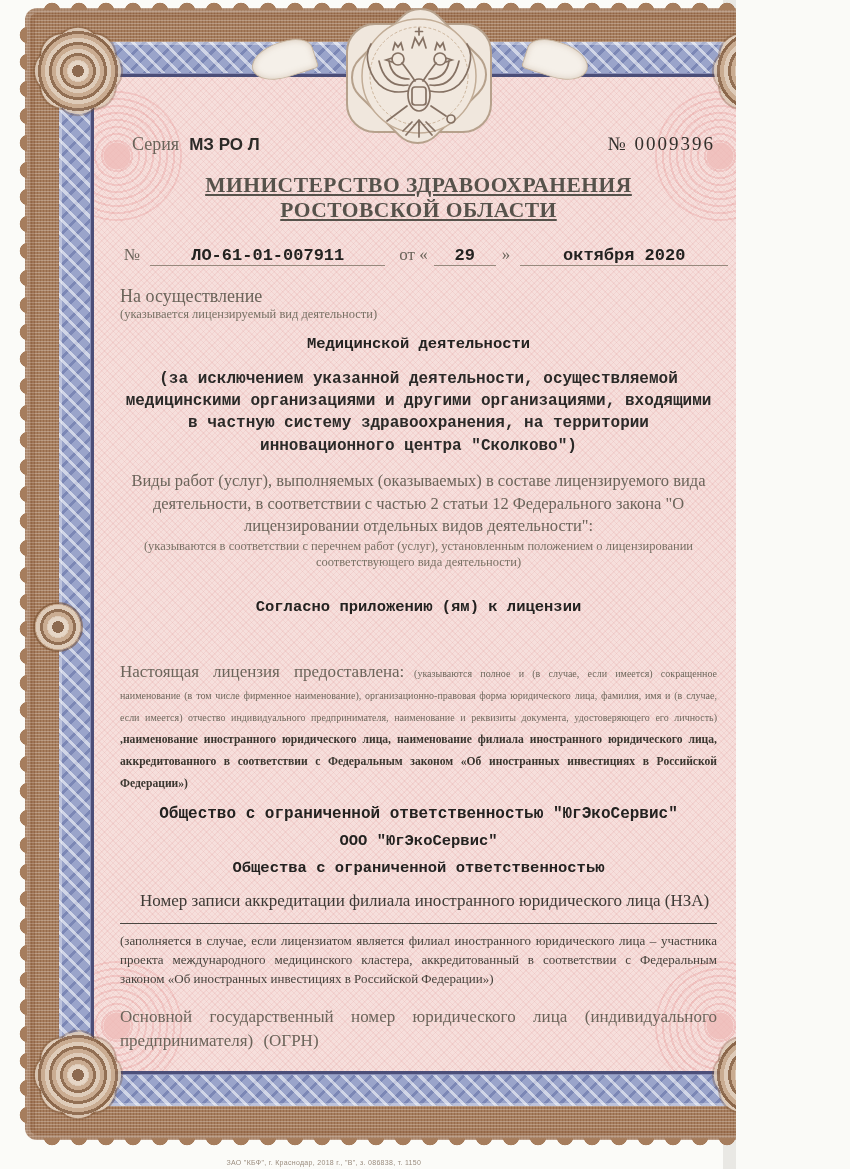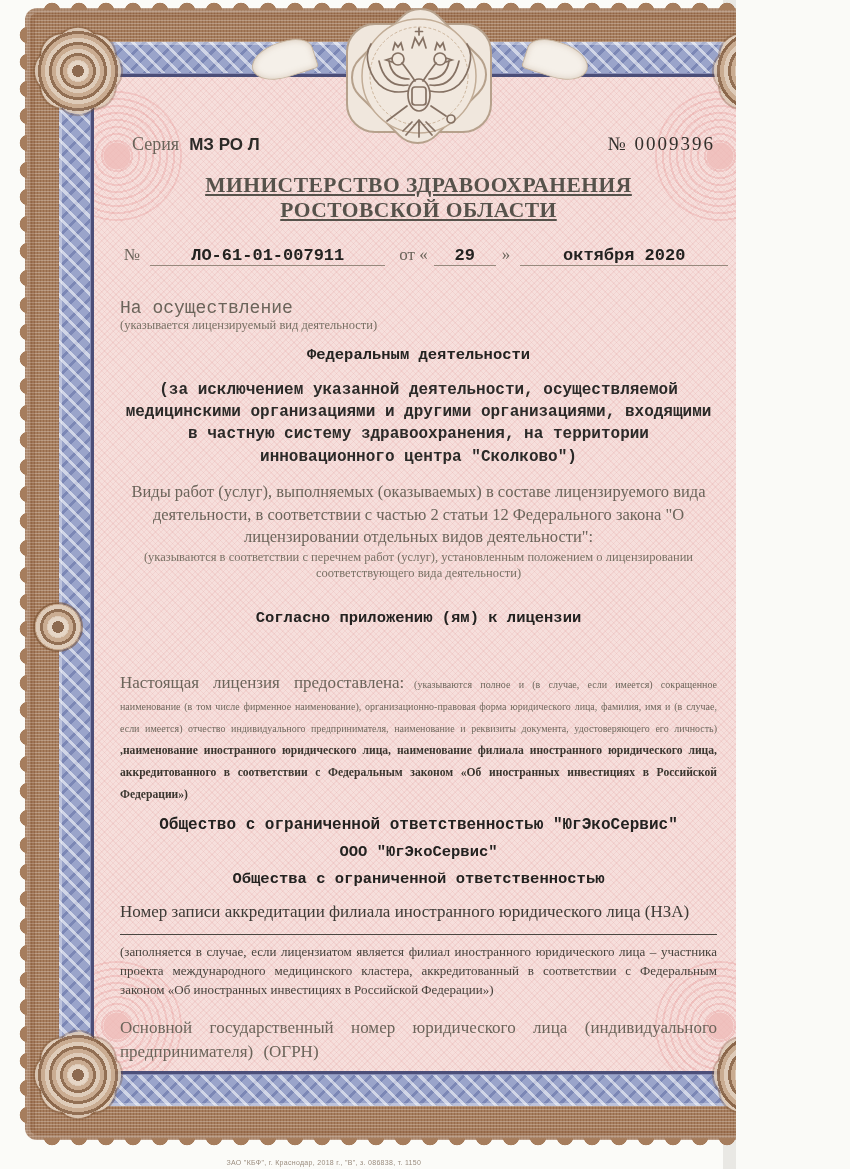--- a/index.html
+++ b/index.html
@@ -71,35 +71,35 @@
   .ministry{margin-top:18px;text-align:center;font-family:"Liberation Serif",serif;font-weight:700;
             font-size:21.5px;line-height:1.16;color:#56524b;letter-spacing:.5px;text-decoration:underline;}
   .doc-title{margin-top:4px;text-align:center;font-family:"DejaVu Serif",serif;font-weight:700;
              font-size:57px;letter-spacing:9px;color:#8f8d8a;
              text-shadow:1px 1px 0 #ffffff, 2px 3px 3px rgba(95,85,75,.55);}
   .lic-row{margin-top:22px;display:flex;align-items:baseline;font-size:17px;color:#6b645a;padding:0 4px;}
   .u{border-bottom:1px solid #97897d;text-align:center;}
   .lic-no{min-width:235px;margin:0 14px 0 10px;font-size:17px;}
   .lic-day{min-width:62px;margin:0 6px;font-size:17px;}
   .lic-my{min-width:208px;margin:0 14px 0 10px;font-size:17px;}
-  .lead{margin-top:32px;font-size:18px;color:#6b645a;font-family:Liberation Mono, monospace;}
+  .lead{margin-top:20px;font-size:18px;color:#6b645a;}
   .small-note{font-size:12.5px;color:#79716​5;color:#797165;line-height:1.25;}
   .center{text-align:center;}
   .act-value{margin-top:12px;font-size:15.5px;}
   .exception{margin-top:15px;font-size:16px;line-height:1.4;color:#2b2a28;}
   .works{margin-top:13px;font-size:16.5px;line-height:1.36;color:#6b645a;}
   .works-note{margin-top:2px;}
   .works-value{margin-top:27px;font-size:15.5px;}
   .grantee{margin-top:44px;text-align:justify;line-height:1.38;}
   .grantee .g-lead{font-size:17px;color:#6b645a;word-spacing:4px;}
   .grantee .g-note1{font-size:10px;color:#6f685d;margin-top:31px;}
   .grantee .g-note2{font-size:11.6px;font-weight:700;color:#3a362f;}
   .name-line{margin-top:12px;font-size:16px;}
   .name-line2{margin-top:9px;font-size:15.5px;}
-  .nza{margin-top:14px;font-size:17px;color:#3d3a35;}
+  .nza{margin-top:14px;font-size:17px;color:#3d3a35;margin-left:20px;}
   .rule{margin-top:12px;border:0;border-top:1.5px solid #4a4641;}
   .foreign-note{margin-top:4px;text-align:justify;font-size:13px;line-height:1.45;color:#46423c;}
   .ogrn-block{position:relative;margin-top:16px;}
   .ogrn-label{font-size:17px;color:#6b645a;text-align:justify;line-height:1.4;word-spacing:6px;width:100%;}
   .print-info{position:absolute;left:44%;bottom:3px;transform:translateX(-50%);
               font-size:7px;color:#9a8c7e;letter-spacing:.3px;font-family:"Liberation Sans",sans-serif;}
 </style>
 </head>
 <body>
 
@@ -186,21 +186,21 @@
           <span>«</span>
           <span class="u lic-day t-bold">29</span>
           <span>»</span>
           <span class="u lic-my t-bold">октября 2020</span>
           <span>г.</span>
         </div>
 
         <div class="lead">На осуществление</div>
         <div class="small-note">(указывается лицензируемый вид деятельности)</div>
 
-        <div class="act-value t-bold center">Федеральным деятельности</div>
+        <div class="act-value t-bold center">Медицинской деятельности</div>
 
         <div class="exception t-bold center" style="font-weight:700;">(за исключением указанной деятельности, осуществляемой медицинскими организациями и другими организациями, входящими в частную систему здравоохранения, на территории инновационного центра "Сколково")</div>
 
         <div class="works center">Виды работ (услуг), выполняемых (оказываемых) в составе лицензируемого вида деятельности, в соответствии с частью 2 статьи 12 Федерального закона "О лицензировании отдельных видов деятельности":</div>
         <div class="small-note center works-note">(указываются в соответствии с перечнем работ (услуг), установленным положением о лицензировании соответствующего вида деятельности)</div>
 
         <div class="works-value t-bold center">Согласно приложению (ям) к лицензии</div>
 
         <div class="grantee">
           <span class="g-lead">Настоящая лицензия предоставлена:</span>

